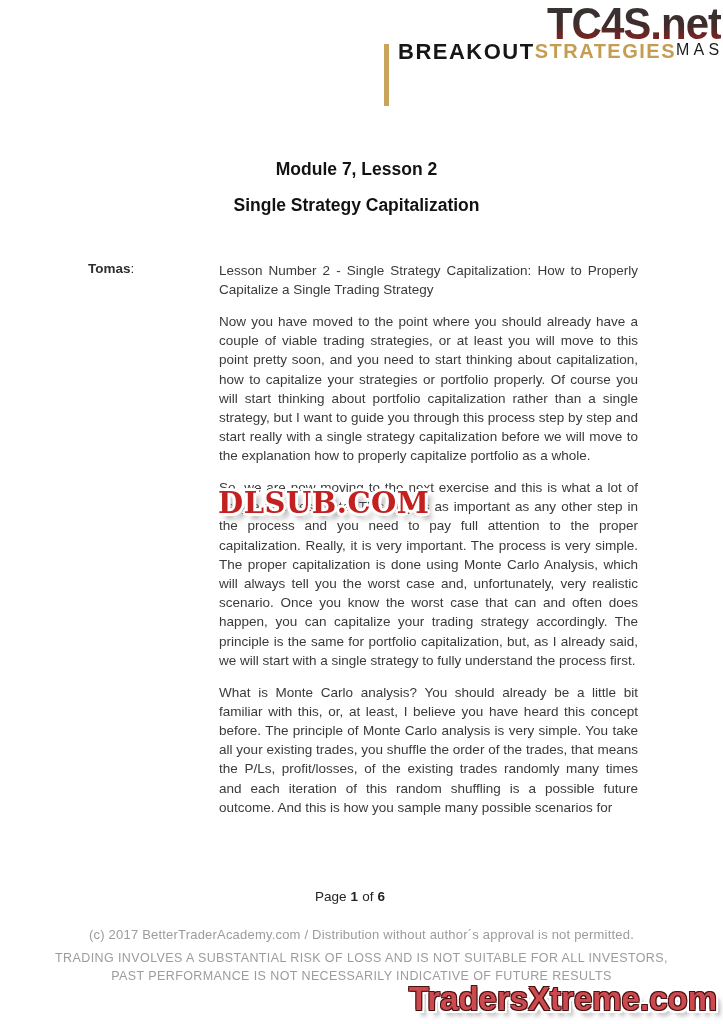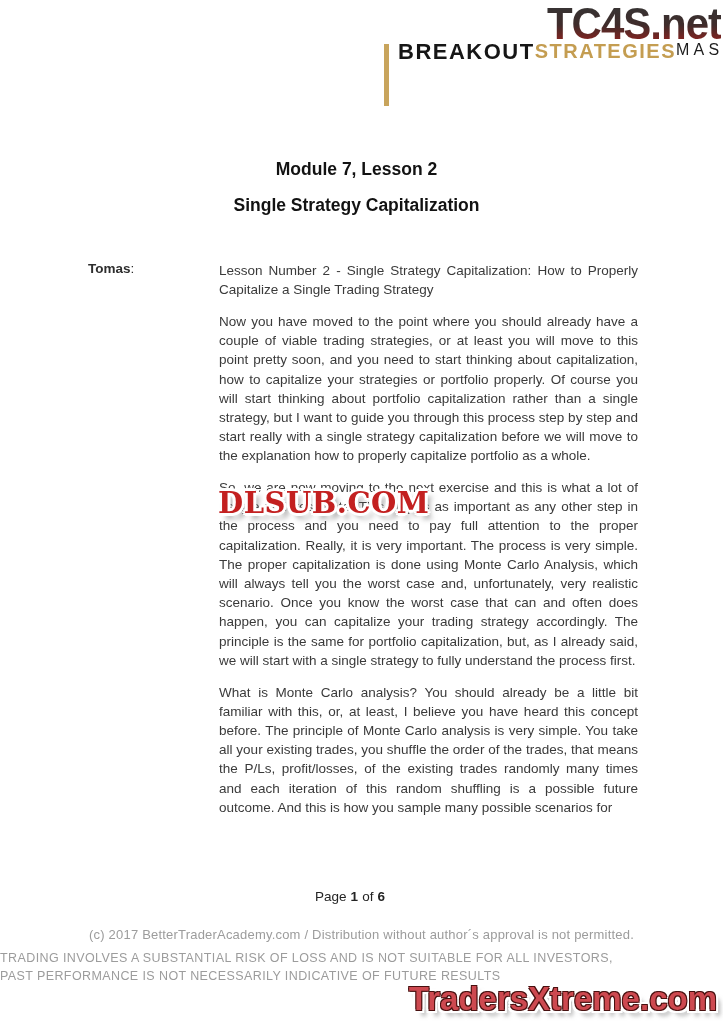--- a/index.html
+++ b/index.html
@@ -57,21 +57,21 @@
       -3px 0 0 #ffffff, 3px 0 0 #ffffff, 0 -3px 0 #ffffff, 0 3px 0 #ffffff,
       5px 6px 5px rgba(110,110,110,0.55);
   }
 
   
   .page-num { position:absolute; top:889px; left:0; width:700px; text-align:center; font-size:13.5px; color:#242424; }
   .page-num span { display:inline-block; }
   .page-num .sp { margin-left:4px; }
   .page-num .num { font-weight:700; }
   .copyright { position:absolute; top:927px; left:0; width:723px; text-align:center; font-size:13px; color:#9c9c9c; letter-spacing:0.2px; }
-  .risk { position:absolute; top:950px; left:0; width:723px; font-size:12.5px; line-height:17.5px; color:#9c9c9c; letter-spacing:0.4px; }
+  .risk { position:absolute; top:950px; left:0; width:723px; text-align:center; font-size:12.5px; line-height:17.5px; color:#9c9c9c; letter-spacing:0.4px; }
 
   
   .txtreme {
     position:absolute; top:980px; right:6px;
     font-size:33px; font-weight:800; letter-spacing:0px;
     color:#cd4950;
     text-shadow:
       -1px -1px 0 #48100f, 1px -1px 0 #48100f, -1px 1px 0 #48100f, 1px 1px 0 #48100f,
       -3px -3px 0 #ffffff, 3px -3px 0 #ffffff, -3px 3px 0 #ffffff, 3px 3px 0 #ffffff,
       -3px 0 0 #ffffff, 3px 0 0 #ffffff, 0 -3px 0 #ffffff, 0 3px 0 #ffffff,

